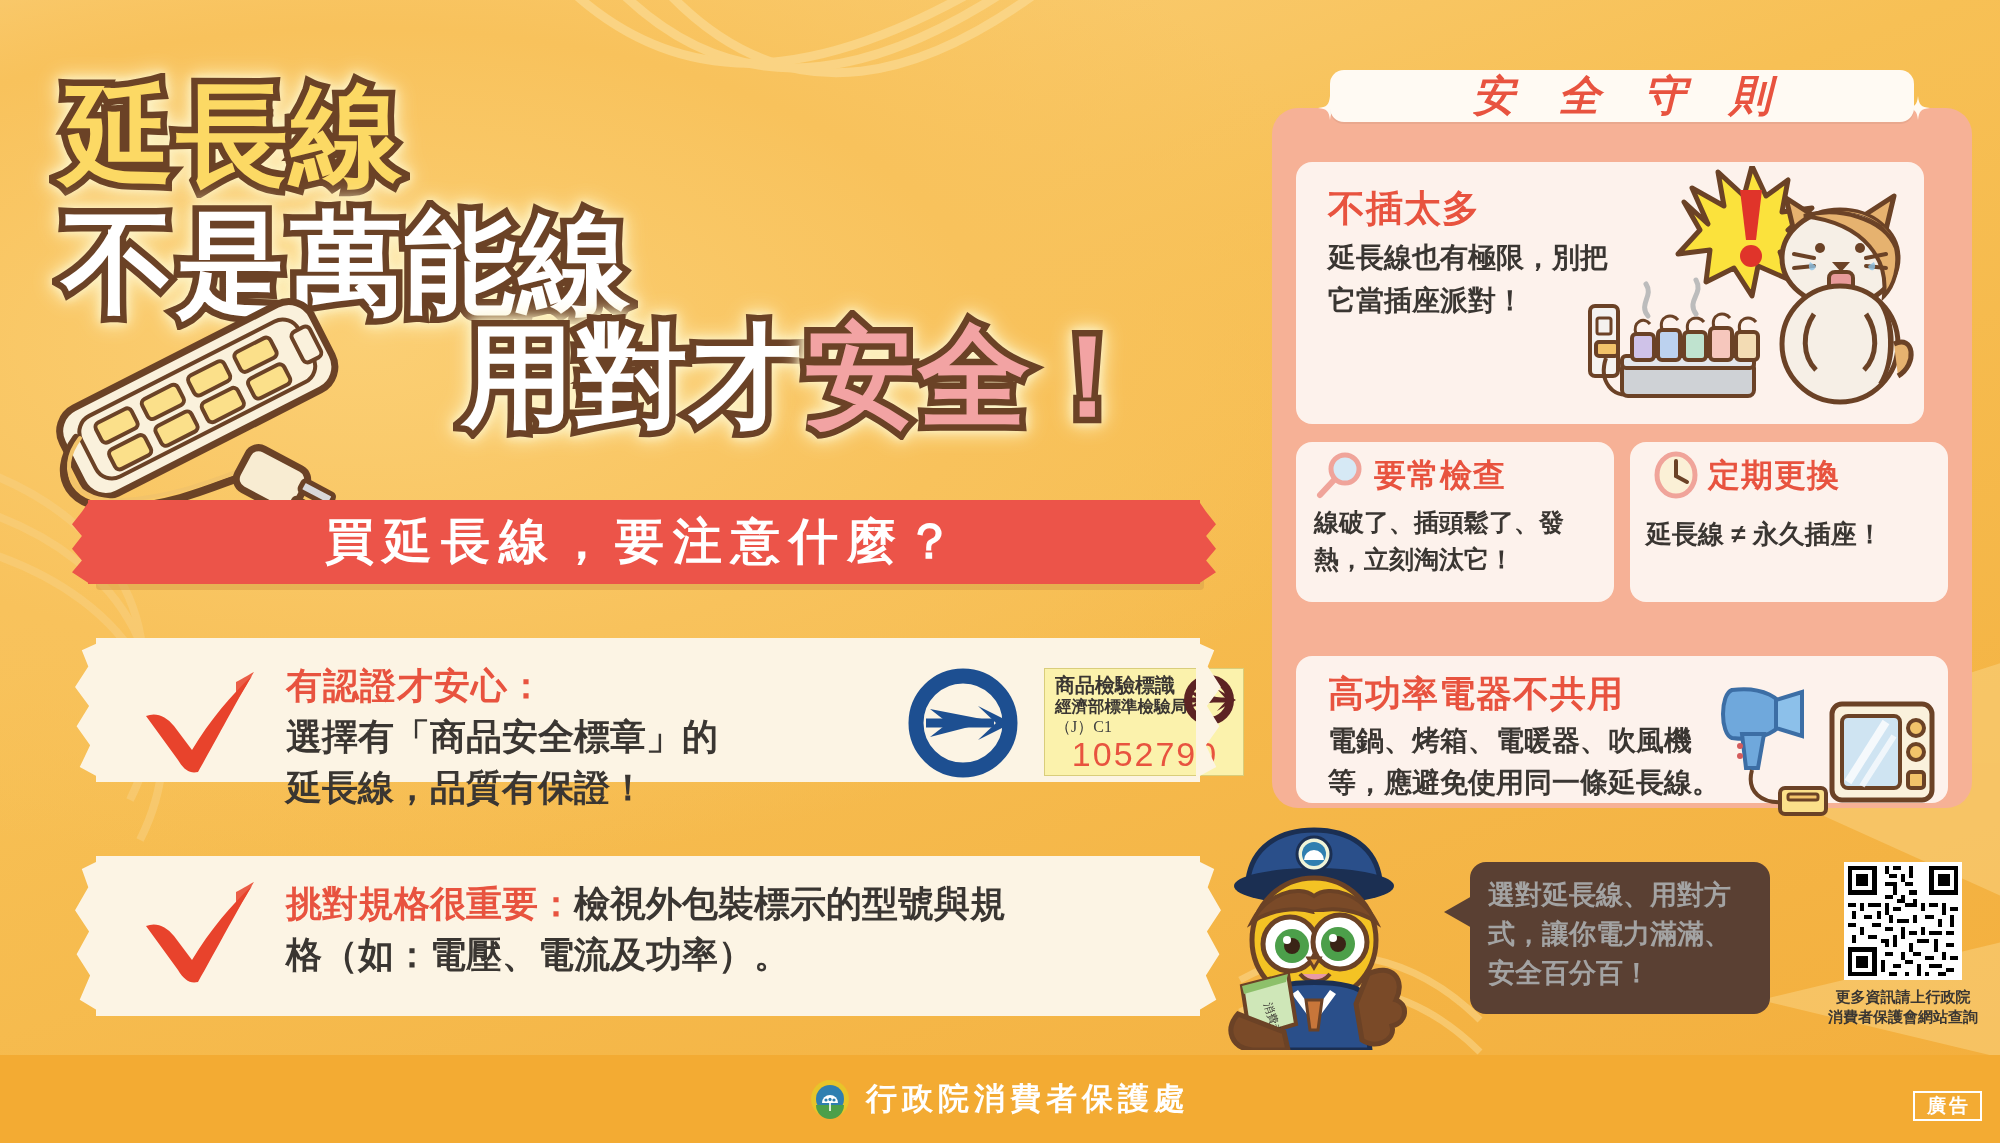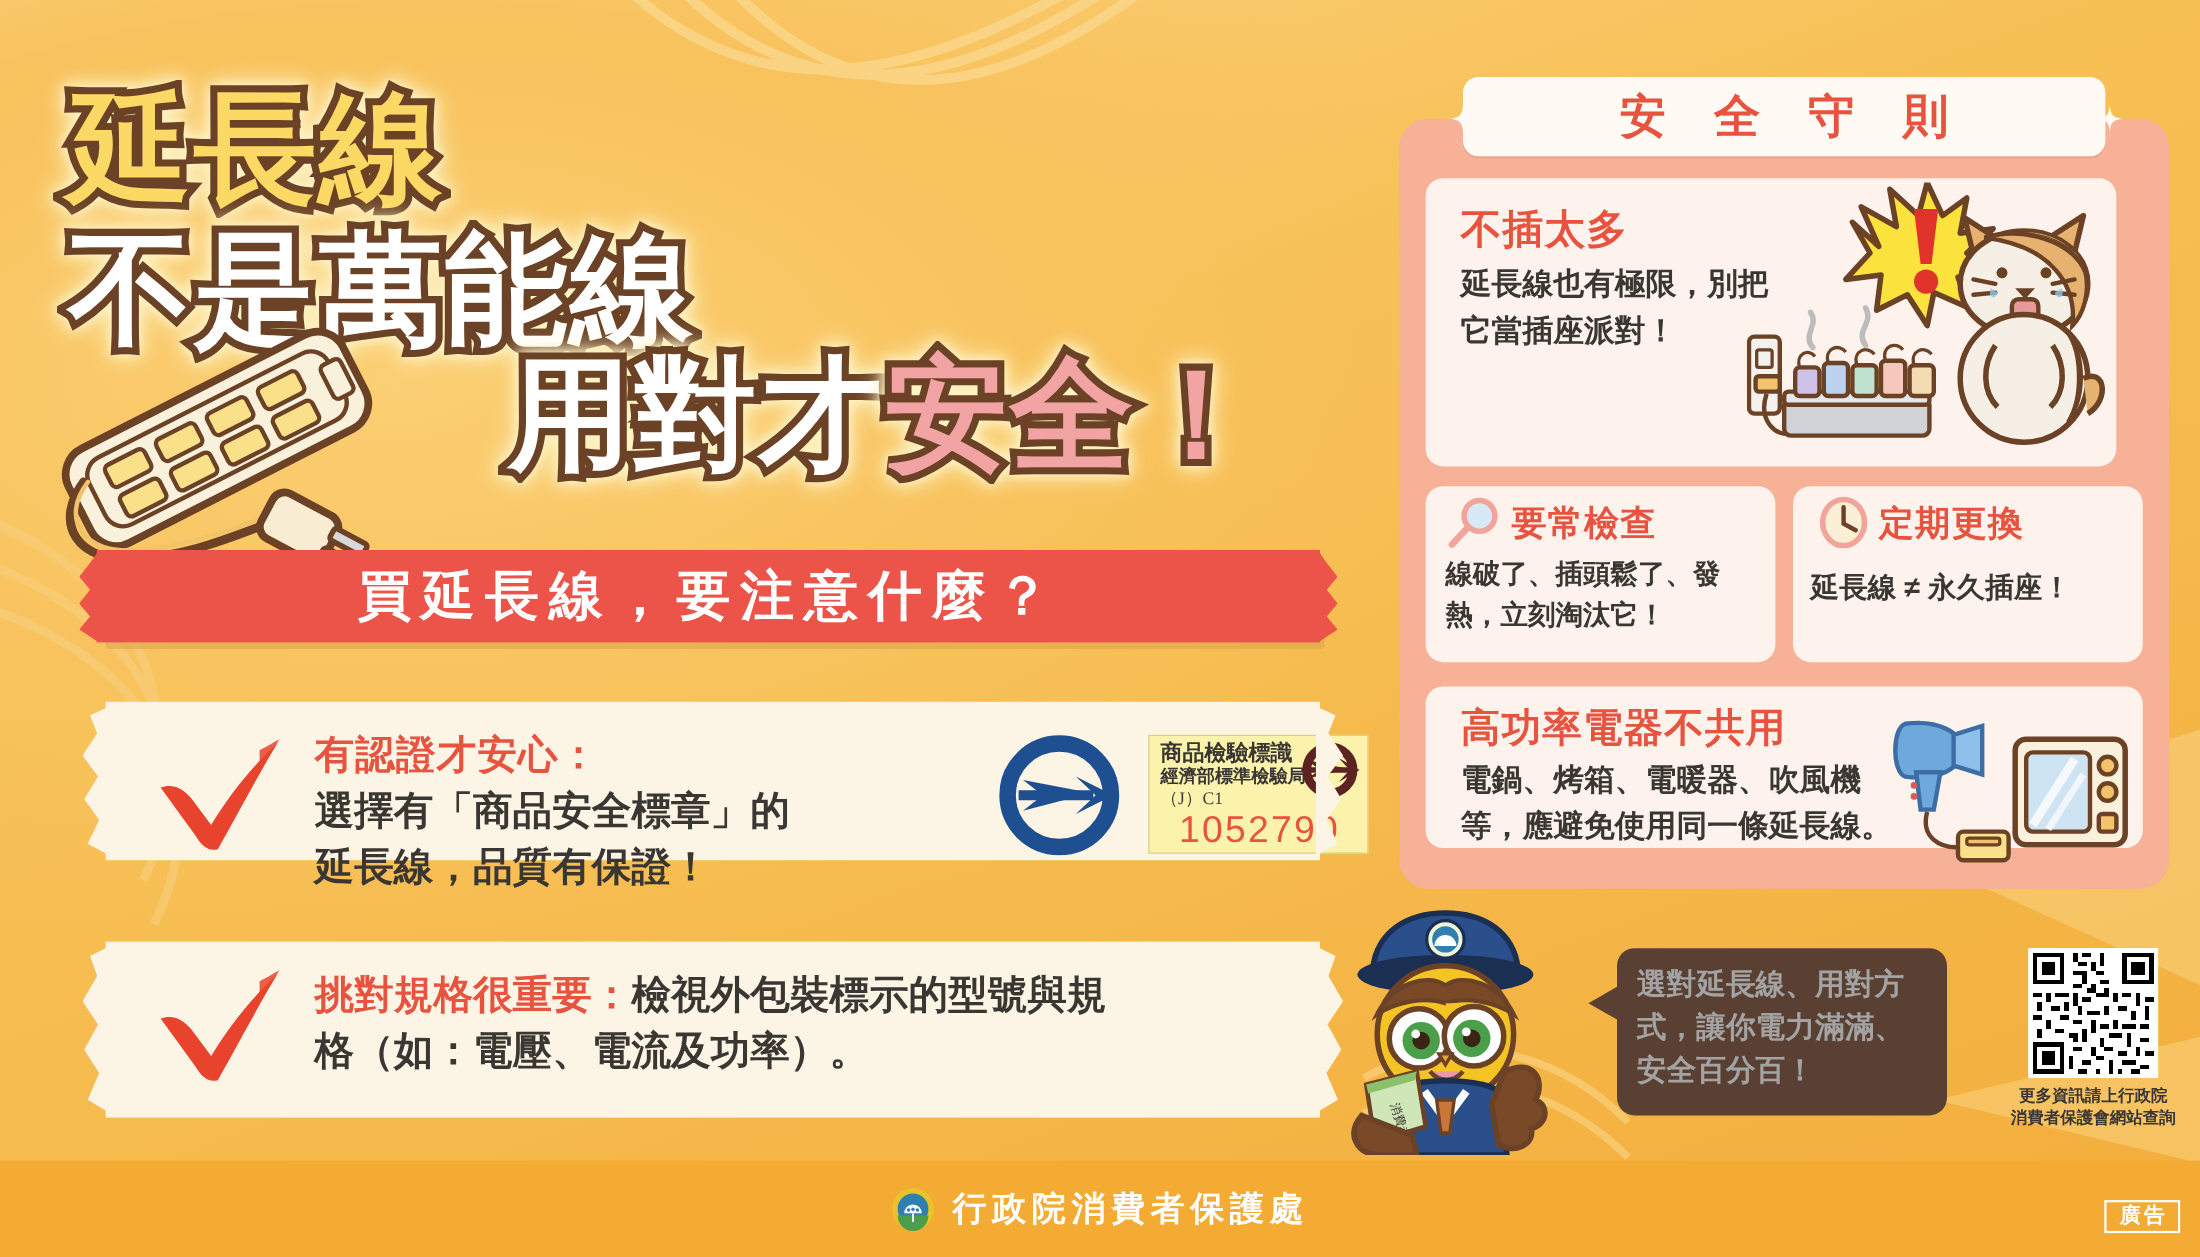--- a/index.html
+++ b/index.html
@@ -123,37 +123,38 @@
   .insp-l3 { color: #404040; font-size: 16px; font-family: "Liberation Serif", serif; line-height: 1.2; }
   .insp-num { color: #e8533f; font-size: 34px; letter-spacing: 2px; text-align: center; line-height: 1; margin-top: 1px; }
   .insp-circle { position: absolute; right: 6px; top: 6px; width: 56px; height: 50px; }
 
   
   .right-panel {
     position: absolute; left: 1272px; top: 108px; width: 700px; height: 700px;
     background: #f6b196; border-radius: 26px;
   }
   .panel-title {
-    position: absolute; left: 1330px; top: 70px; width: 584px; height: 72px;
+    position: absolute; left: 1330px; top: 70px; width: 584px; height: 52px;
     background: #fffaf3; border-radius: 14px;
     display: flex; align-items: center; justify-content: center;
     box-shadow: 0 2px 0 rgba(0,0,0,.05);
+    font-style: italic;
   }
   .panel-title span { color: #e8533f; font-size: 42px; font-weight: bold; letter-spacing: 16px; text-indent: 16px; }
   .title-notch { position: absolute; top: 96px; width: 24px; height: 24px; }
   .title-notch.l { left: 1318px; }
   .title-notch.r { left: 1906px; }
 
   .sc {
     position: absolute; background: #fdf2ec; border-radius: 16px;
   }
   #sc1 { left: 1296px; top: 162px; width: 628px; height: 262px; }
   #sc2 { left: 1296px; top: 442px; width: 318px; height: 160px; }
   #sc3 { left: 1630px; top: 442px; width: 318px; height: 160px; }
-  #sc4 { left: 1296px; top: 624px; width: 652px; height: 147px; }
+  #sc4 { left: 1296px; top: 656px; width: 652px; height: 147px; }
 
   .sc-head { color: #e8533f; font-weight: bold; letter-spacing: 1px; }
   .sc-body { color: #3a3632; font-weight: bold; }
 
   #sc1 .sc-head { position: absolute; left: 32px; top: 22px; font-size: 37px; }
   #sc1 .sc-body { position: absolute; left: 32px; top: 75px; width: 300px; font-size: 28px; line-height: 1.52; }
   #sc1 .art { position: absolute; right: 6px; top: 4px; width: 330px; height: 252px; }
 
   #sc2 .sc-head, #sc3 .sc-head { position: absolute; left: 78px; top: 12px; font-size: 32px; }
   #sc2 .sc-body { position: absolute; left: 18px; top: 62px; width: 288px; font-size: 25px; line-height: 1.46; }

